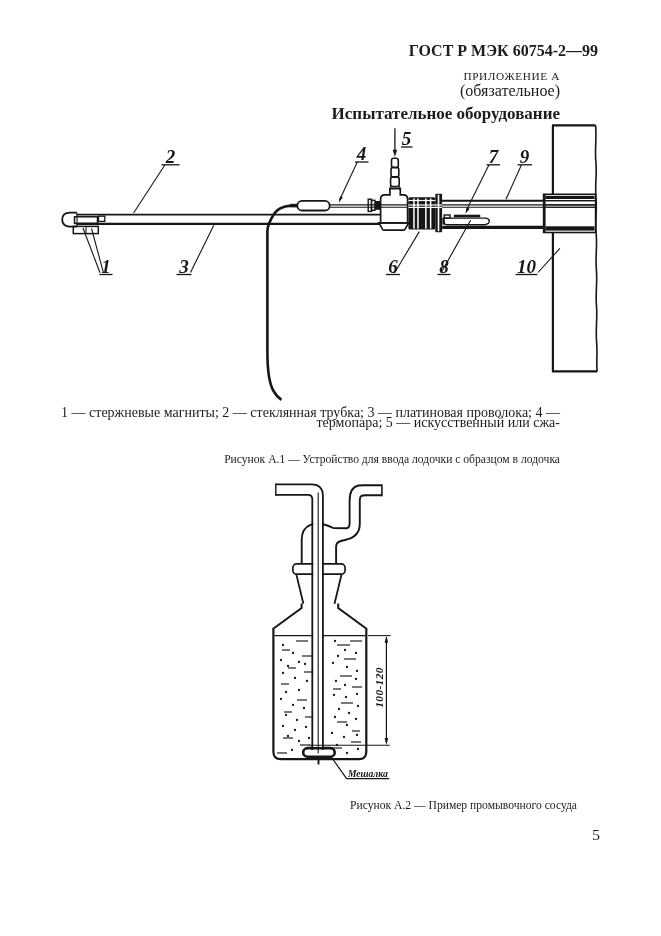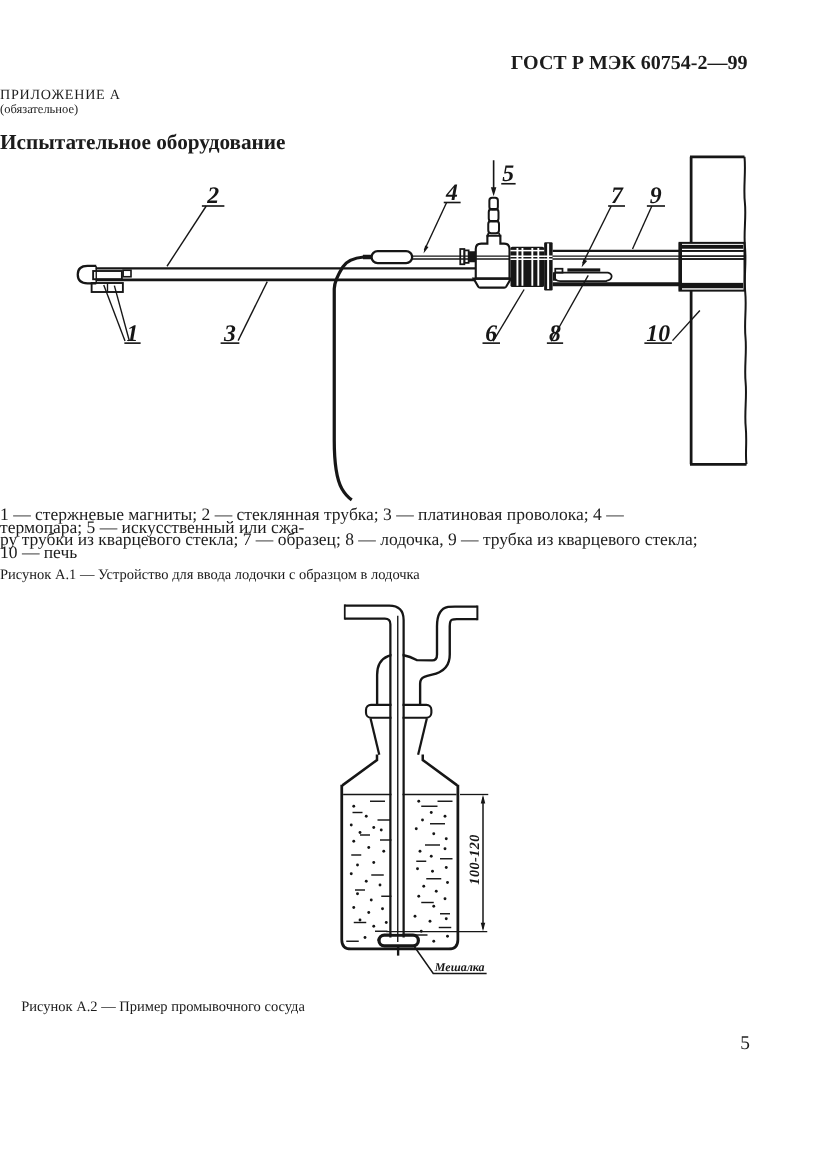--- a/index.html
+++ b/index.html
@@ -1,23 +1,23 @@
 <!DOCTYPE html>
 <html><head>
 <meta charset="utf-8">
 <style>
   html,body{margin:0;padding:0;}
   *{-webkit-font-smoothing:antialiased;}
   body{width:661px;height:936px;background:#ffffff;position:relative;overflow:hidden;
        font-family:"Liberation Serif", serif;color:#1c1c1c;}
   .abs{position:absolute;}
-  .ctr{left:0;width:560px;text-align:left;}
+  .ctr{left:0;width:560px;text-align:right;}
   #doc-header{top:41.5px;right:63px;font-size:16px;font-weight:bold;letter-spacing:0px;}
   #appendix-title{top:70px;font-size:11.3px;letter-spacing:0.6px;}
-  #appendix-subtitle{top:82px;font-size:10px;}
+  #appendix-subtitle{top:82px;font-size:16px;}
   #section-title{top:104px;font-size:17px;font-weight:bold;letter-spacing:0px;}
   #legend{top:407.5px;font-size:14px;line-height:10.1px;letter-spacing:0px;}
   #caption-a1{top:453px;font-size:11.6px;}
   #caption-a2{top:798.5px;font-size:11.6px;margin-left:17px;}
   #page-number{top:826px;right:61px;font-size:15.5px;}
   svg{position:absolute;overflow:visible;}
   svg .ln{stroke:#161616;fill:none;}
   svg .fl{fill:#161616;stroke:none;}
   svg .wh{fill:#ffffff;stroke:none;}
   svg .part-label{font-family:"Liberation Serif",serif;font-style:italic;font-weight:bold;
@@ -161,21 +161,20 @@
   <text class="part-label" x="524.5" y="162.8">9</text>
   <line class="ln" stroke-width="1.3" x1="517.5" y1="164.8" x2="532" y2="164.8"></line>
 
   <line class="ln" stroke-width="1.1" x1="538" y1="272.5" x2="559.9" y2="248.4"></line>
   <text class="part-label" x="526.5" y="272.5" textLength="19" lengthAdjust="spacingAndGlyphs">10</text>
   <line class="ln" stroke-width="1.3" x1="515.5" y1="274.5" x2="537.5" y2="274.5"></line>
 </svg>
 
 <div class="abs ctr" id="legend">
   <div>1 — стержневые магниты; 2 — стеклянная трубка; 3 — платиновая проволока; 4 — термопара; 5 — искусственный или сжа-</div>
-  <div>ру трубки из кварцевого стекла; 7 — образец; 8 — лодочка, 9 — трубка из кварцевого стекла; 10 — печь</div>
 </div>
 
 <div class="abs ctr" id="caption-a1">Рисунок А.1 — Устройство для ввода лодочки с образцом в лодочка</div>
 
 <svg id="fig-a2" style="left:268px;top:481px;" width="128" height="301" viewBox="268 481 128 301">
 
   <g>
     <path class="ln" stroke-width="2.2" d="M273.4,627.8 L273.4,751.7 Q273.4,759.1 280.8,759.1 L358.9,759.1 Q366.3,759.1 366.3,751.7 L366.3,627.8"></path>
     <path class="ln" stroke-width="2" d="M301.6,603.6 L301.6,608 L273.9,628.3"></path>
     <path class="ln" stroke-width="2" d="M338.2,603.6 L338.2,608 L365.8,628.3"></path>

